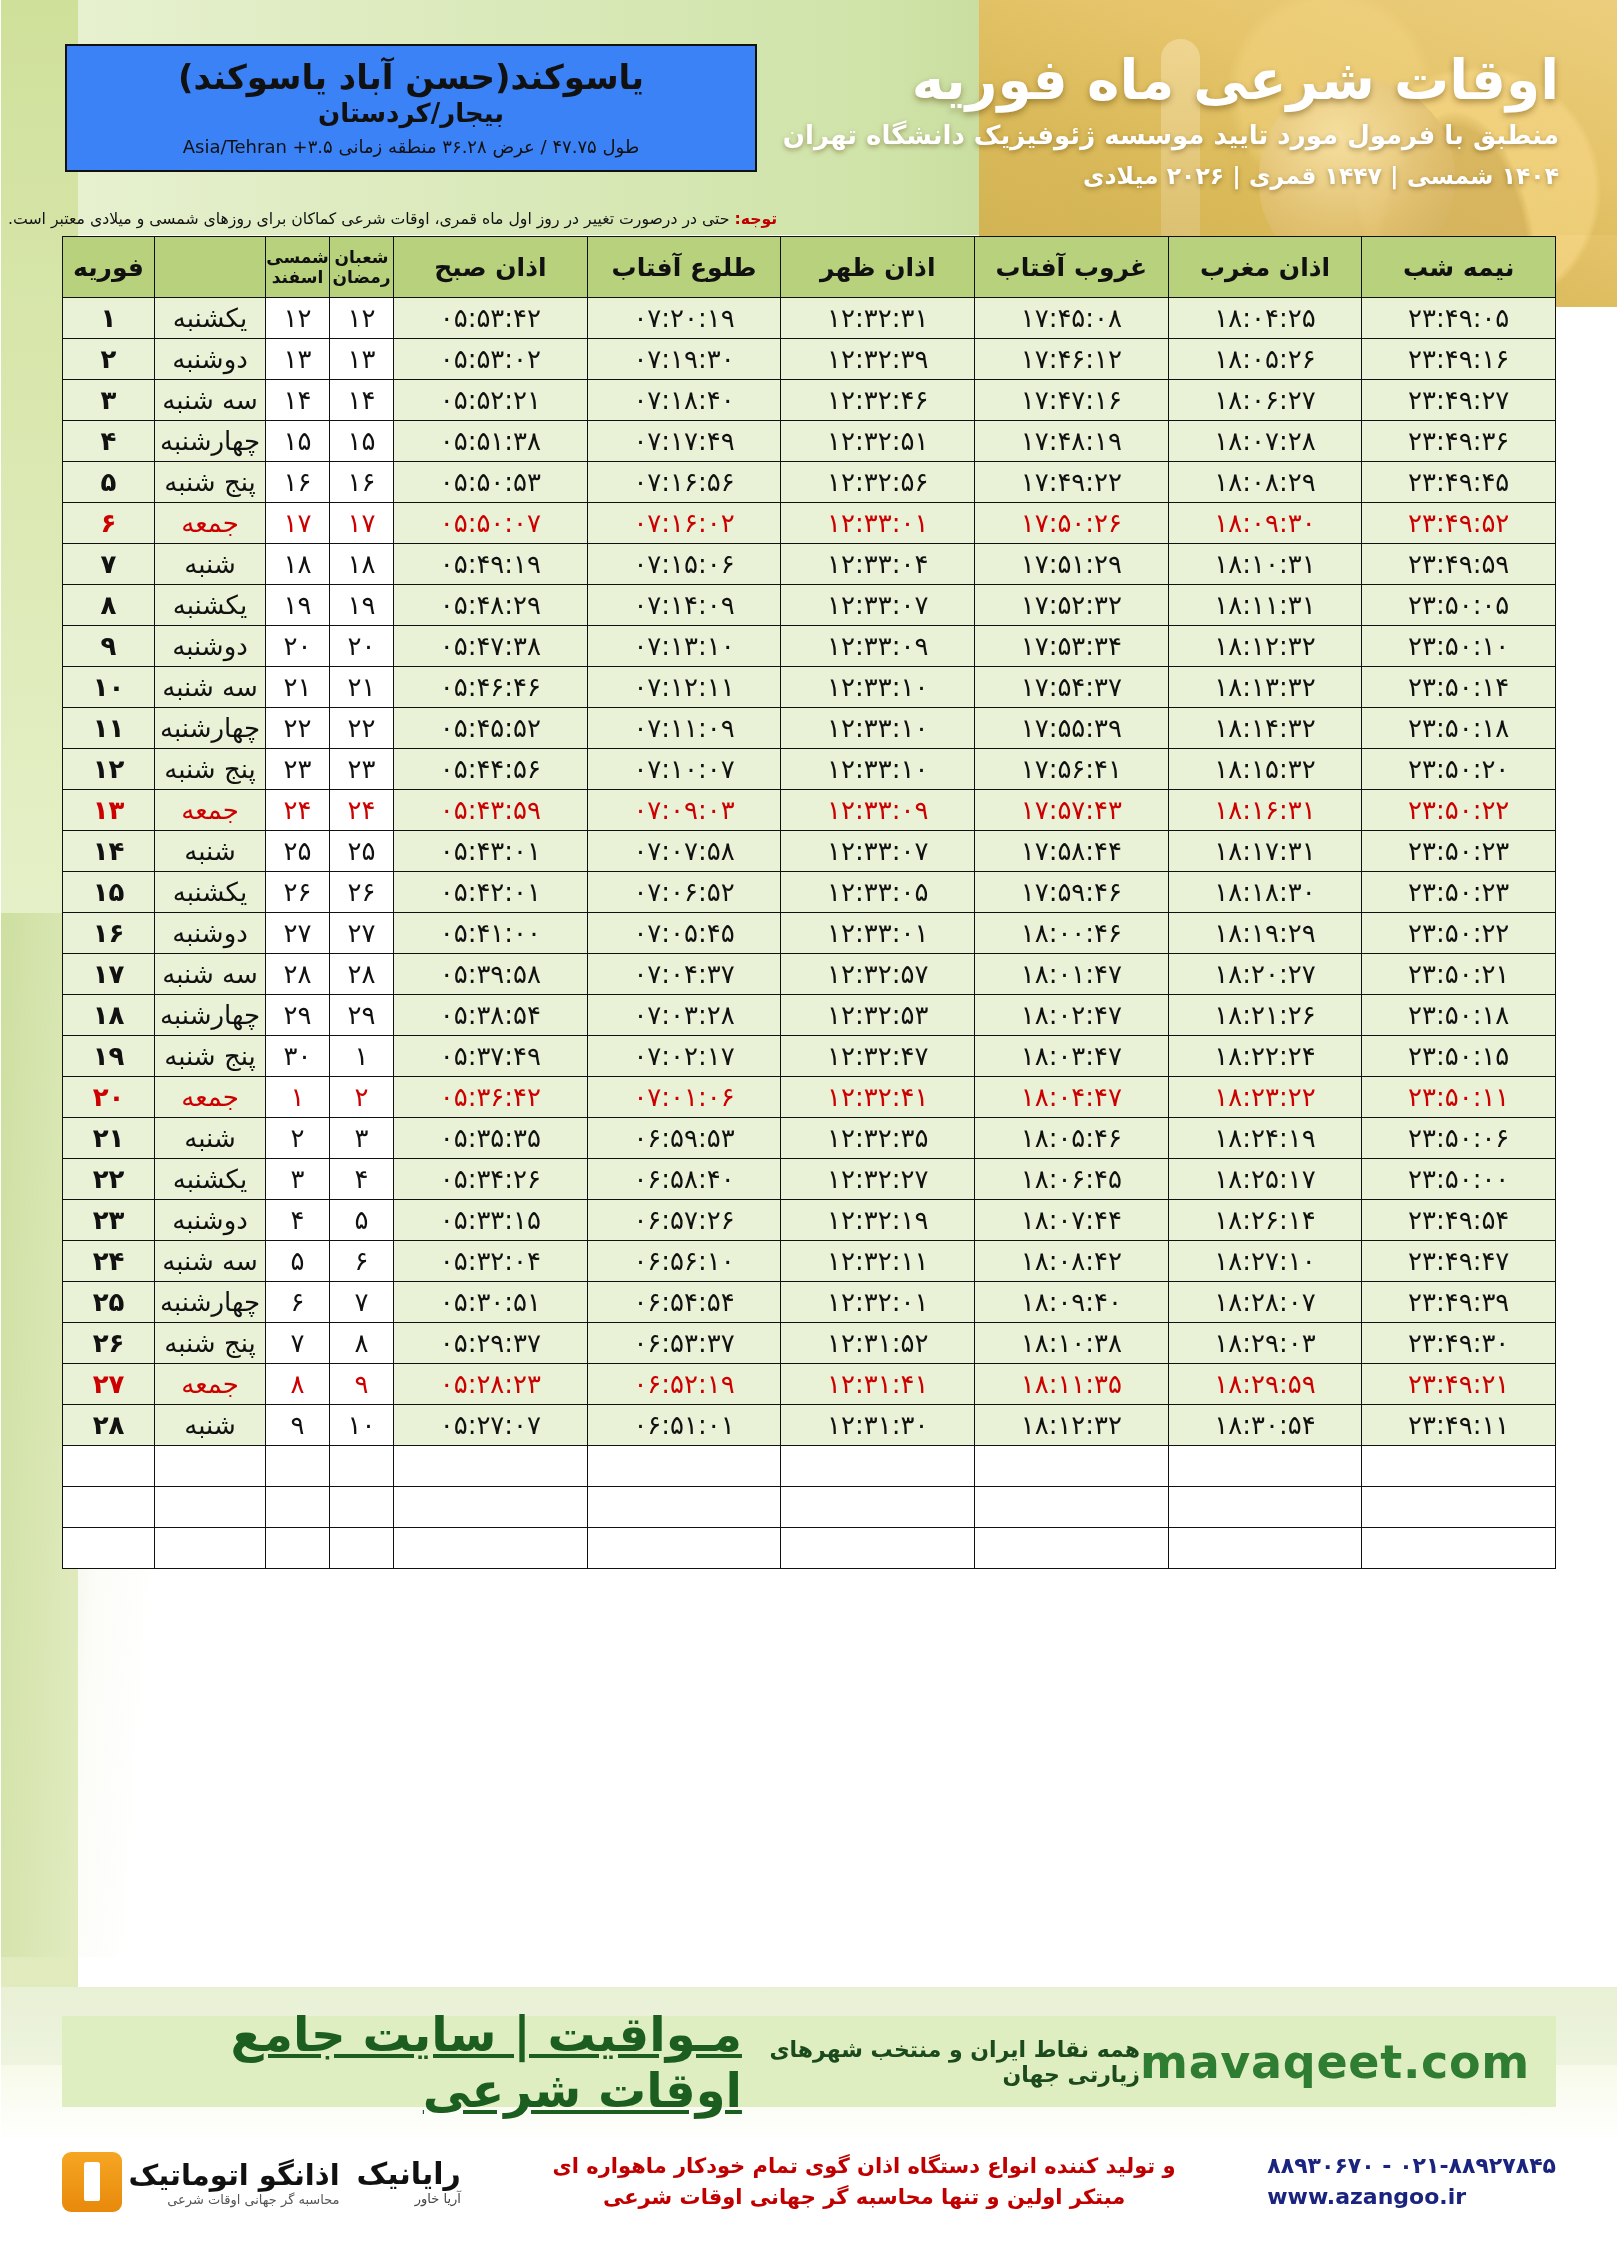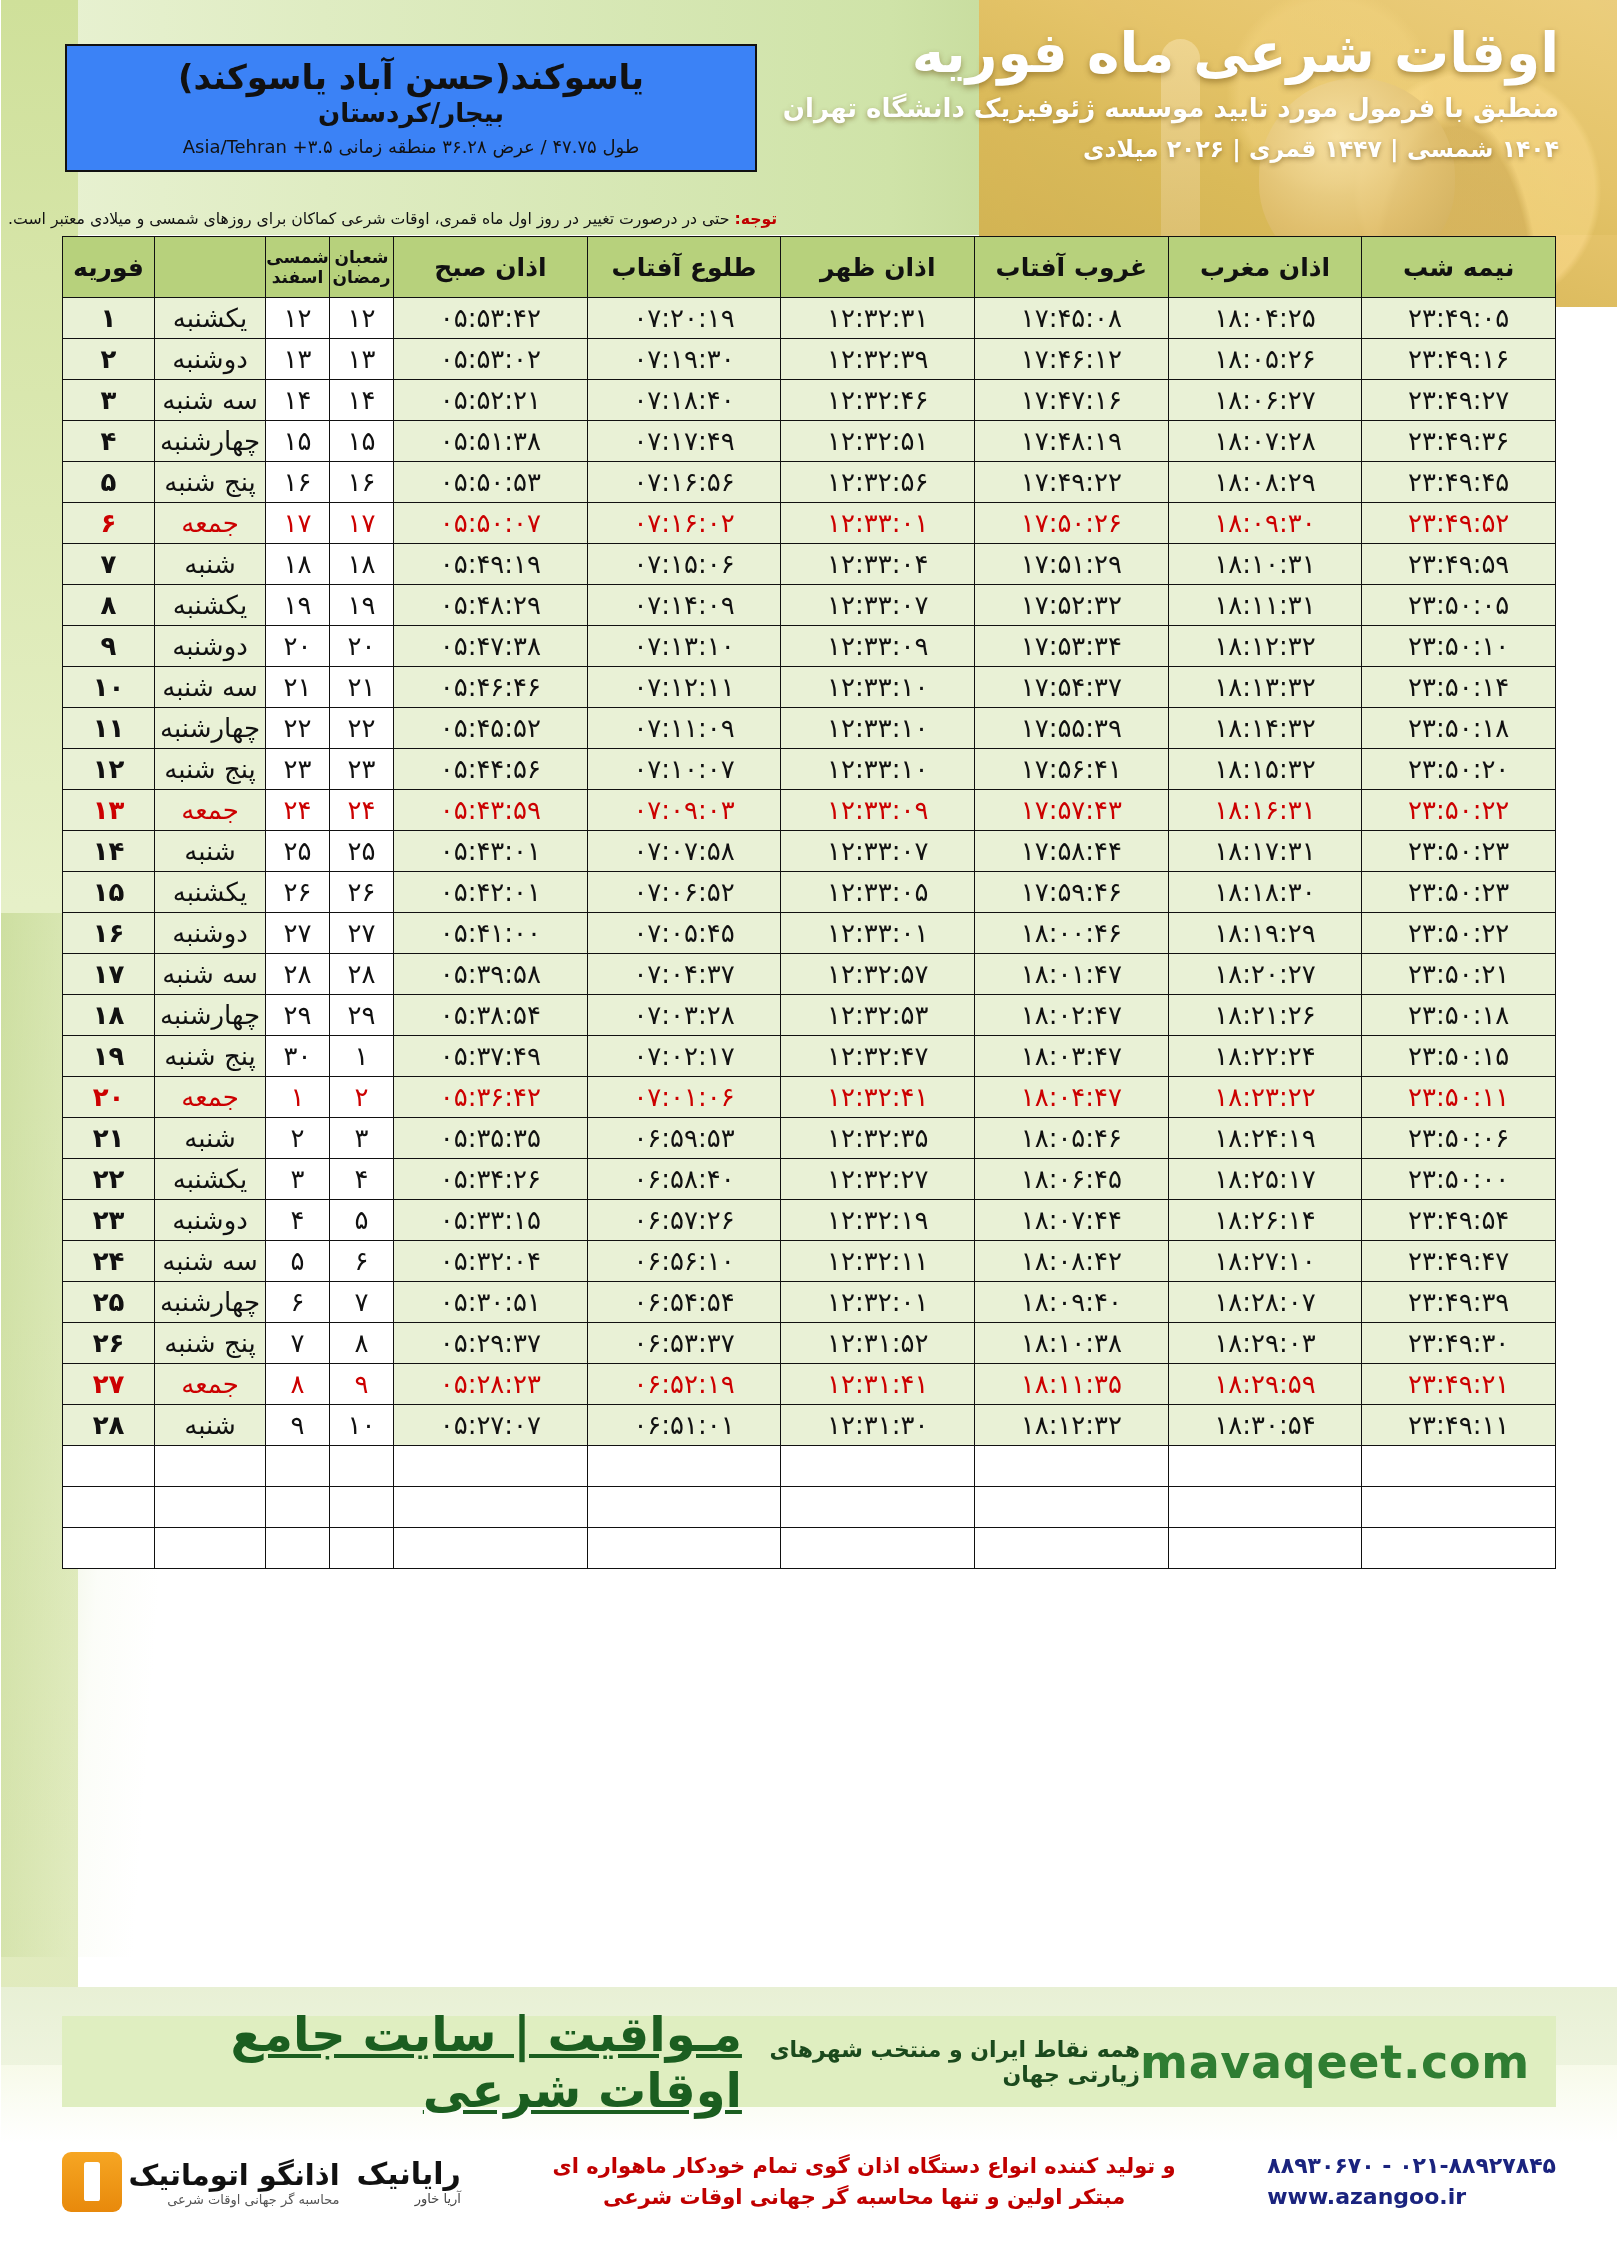--- a/index.html
+++ b/index.html
@@ -50,21 +50,21 @@
     background:linear-gradient(0deg,#ffffff 0%,#ffffff 60%,#f7fae9 100%);
   }
   .bg-left-swoosh{
     position:absolute;left:-39px;top:913px;width:209px;height:1044px;
     background:linear-gradient(90deg,#b8d07f 0%, rgba(222,235,190,0.2) 70%, rgba(255,255,255,0) 100%);
     transform:skewX(-4deg);
     opacity:.55;
   }
   
   .header{
-    position:absolute;top:23px;right:59px;width:848px;text-align:right;
+    position:absolute;top:50px;right:59px;width:848px;text-align:right;
     color:#ffffff;
   }
   .h-title{
     font-size:55px;font-weight:bold;line-height:1.1;
     text-shadow:0 2.6px 6.5px rgba(90,60,0,.45);
     margin:0 0 9px 0;
   }
   .h-sub{
     font-size:26px;font-weight:bold;line-height:1.2;
     text-shadow:0 2px 5.2px rgba(90,60,0,.45);

